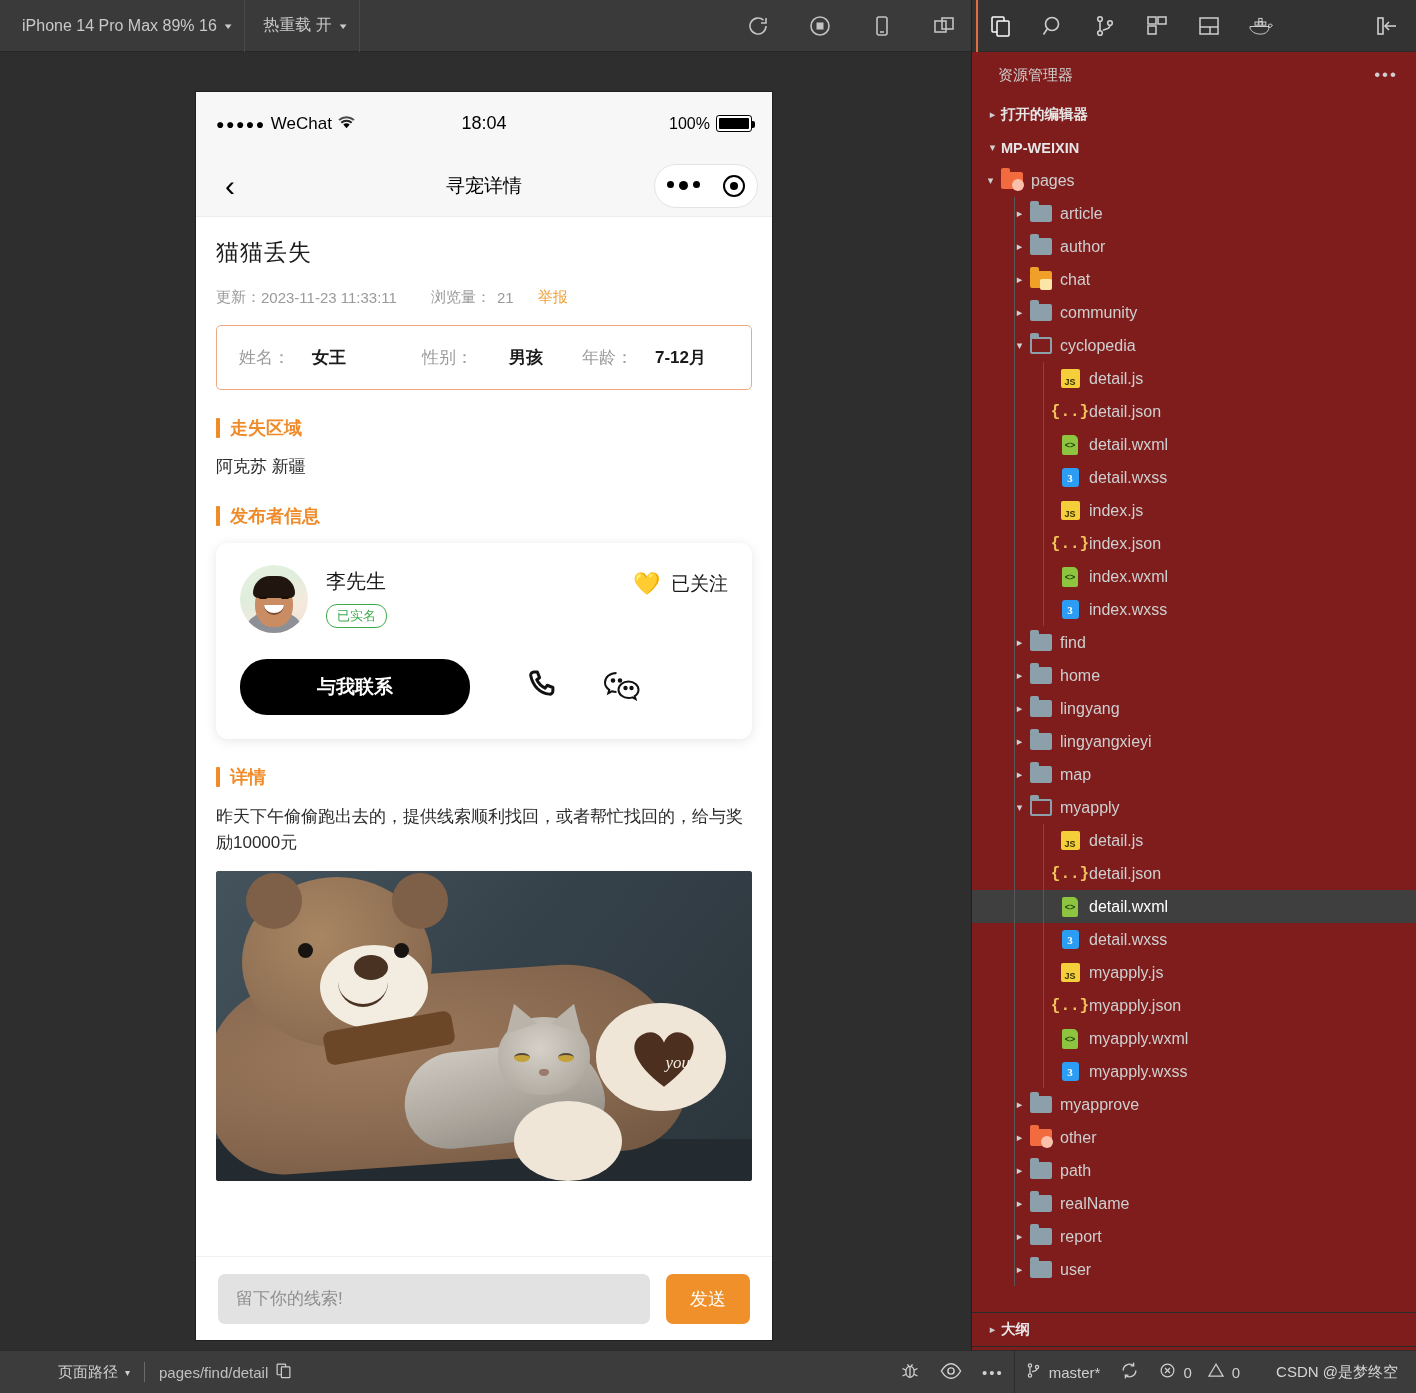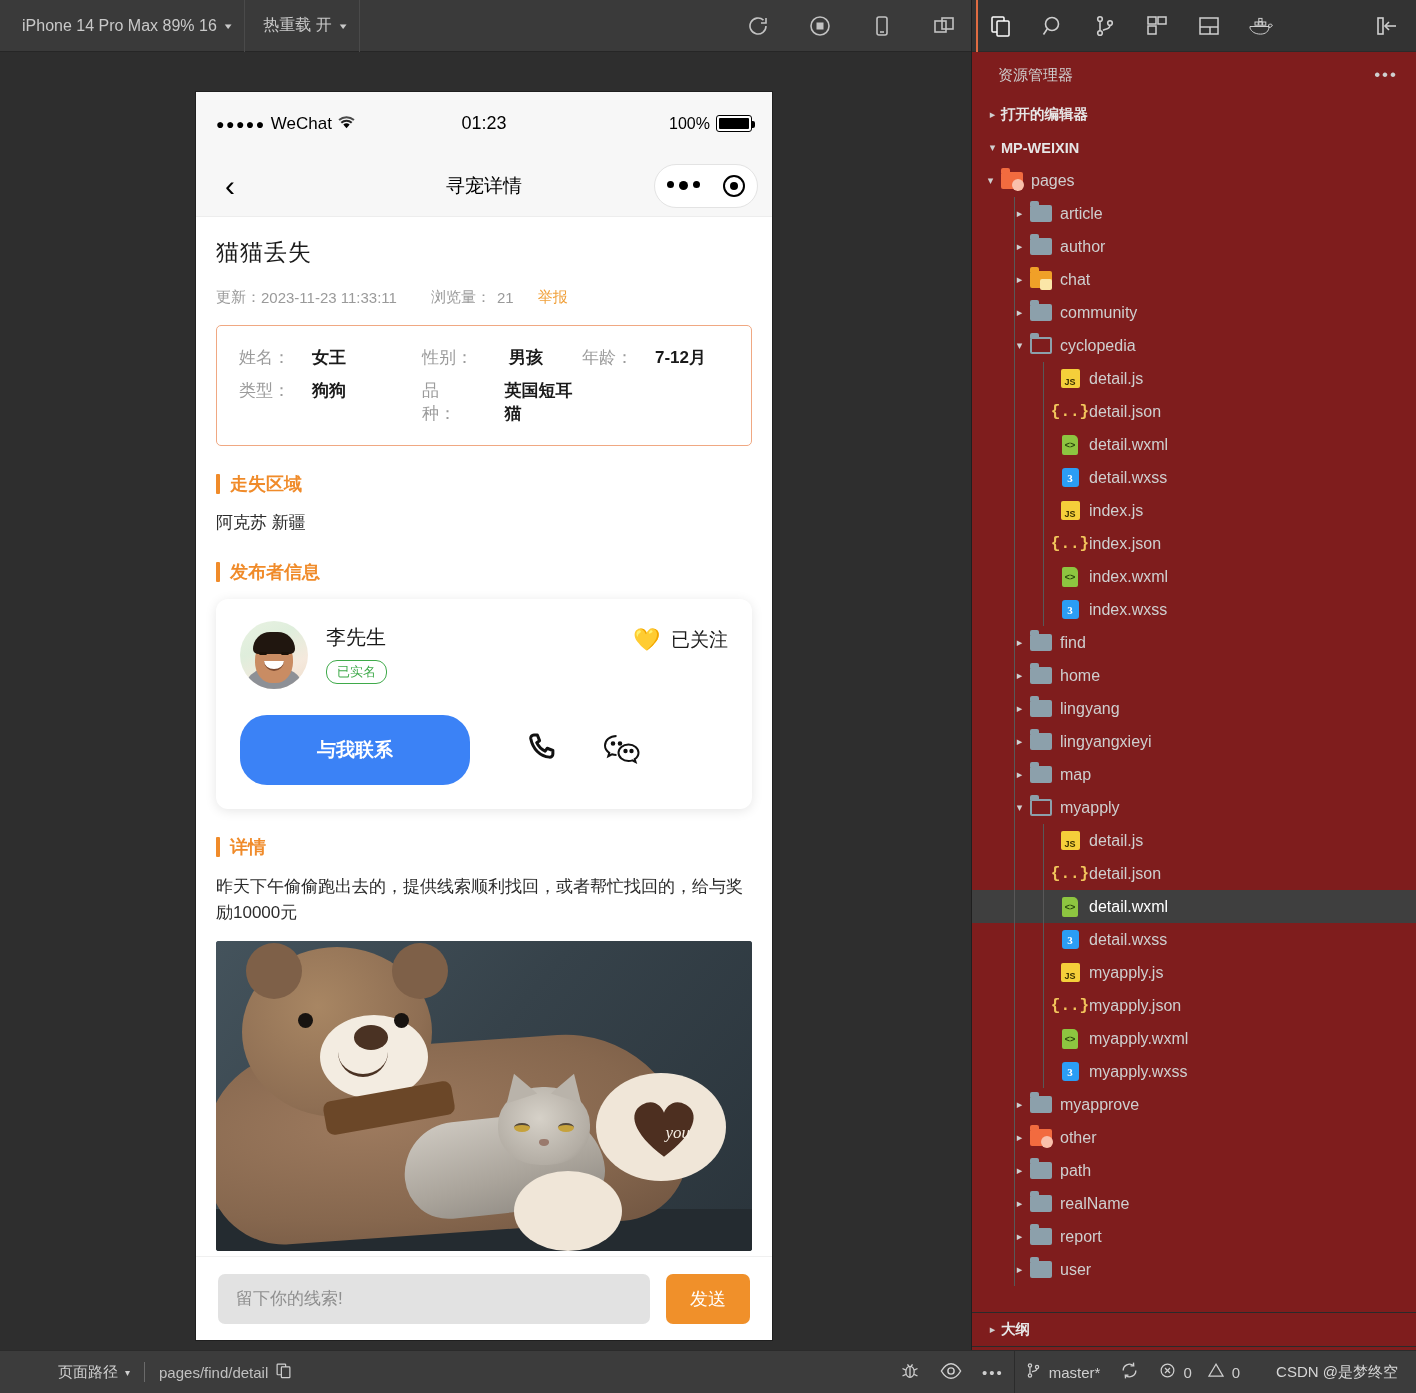--- a/index.html
+++ b/index.html
@@ -174,22 +174,22 @@
     display: inline-block; margin-top: 9px;
     border: 1px solid #3faa4a; color: #3faa4a;
     border-radius: 11px; padding: 2px 10px; font-size: 13px;
   }
   .pub-follow { margin-left: auto; display: flex; align-items: center; gap: 10px; padding-top: 6px; cursor: pointer; }
   .heart-icon { font-size: 22px; line-height: 1; }
   .follow-txt { font-size: 19px; color: #1a1a1a; }
 
   .pub-actions { display: flex; align-items: center; margin-top: 26px; }
   .btn-contact {
-    width: 230px; height: 70px; border-radius: 27px;
-    background: #3b82f6; color: #fff; font-size: 19px; font-weight: bold;
+    width: 230px; height: 56px; border-radius: 27px;
+    background: #000000; color: #fff; font-size: 19px; font-weight: bold;
     display: flex; align-items: center; justify-content: center;
     border: none; cursor: pointer; font-family: inherit;
   }
   .act-icon { margin-left: 42px; cursor: pointer; display: flex; align-items: center; }
   .act-icon:first-of-type { margin-left: 52px; }
 
   .detail-text { font-size: 17px; color: #2b2b2b; line-height: 1.55; margin-top: 15px; }
   .photo {
     margin-top: 14px; width: 100%; height: 310px; border-radius: 3px;
     overflow: hidden; position: relative; background: #3e4a52;
@@ -456,21 +456,21 @@
             <span class="sb-dots">●●●●●</span>
             <span class="sb-carrier">WeChat</span>
             <span class="sb-wifi">
               <svg width="17" height="13" viewBox="0 0 17 13" fill="#000">
                 <path d="M8.5 12.2 L5.3 8.6 a5 5 0 0 1 6.4 0 Z"></path>
                 <path d="M2.6 5.9 a9 9 0 0 1 11.8 0 l-1.4 1.6 a7 7 0 0 0-9 0 Z" opacity="0.85"></path>
                 <path d="M0.4 3.2 a12.5 12.5 0 0 1 16.2 0 l-1.3 1.5 a10.5 10.5 0 0 0-13.6 0 Z" opacity="0.7"></path>
               </svg>
             </span>
           </div>
-          <div class="sb-center">01:23</div>
+          <div class="sb-center">18:04</div>
           <div class="sb-right">
             <span>100%</span>
             <span class="battery">
                 <i></i>
               </span>
           </div>
         </div>
 
         <div class="nav-bar">
           <div class="nav-back">‹</div>
@@ -505,30 +505,20 @@
                 <span class="info-k">姓名：</span>
                 <span class="info-v">女王</span>
               </span>
               <span class="info-cell c2">
                 <span class="info-k">性别：</span>
                 <span class="info-v">男孩</span>
               </span>
               <span class="info-cell">
                 <span class="info-k">年龄：</span>
                 <span class="info-v">7-12月</span>
-              </span>
-            </div>
-            <div class="info-row">
-              <span class="info-cell c1">
-                <span class="info-k">类型：</span>
-                <span class="info-v">狗狗</span>
-              </span>
-              <span class="info-cell c2">
-                <span class="info-k">品种：</span>
-                <span class="info-v">英国短耳猫</span>
               </span>
             </div>
           </div>
 
           <div class="sec-head">
             <span class="sec-bar"></span>
             <span class="sec-title">走失区域</span>
           </div>
           <div class="sec-text">阿克苏 新疆</div>
 

